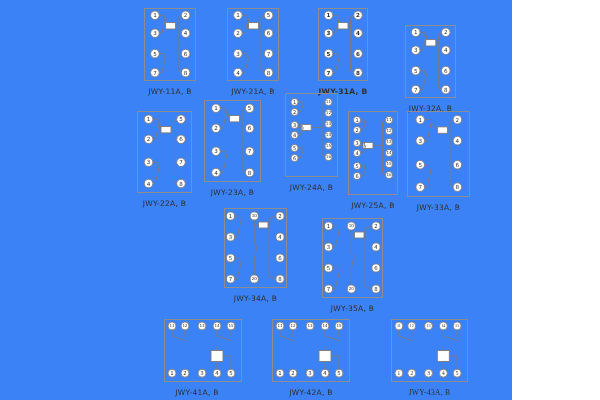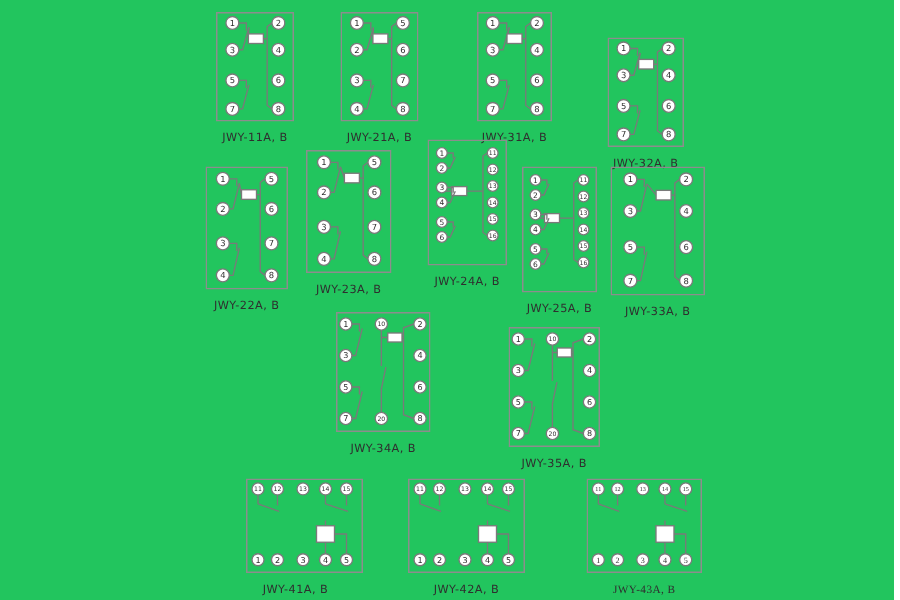--- a/index.html
+++ b/index.html
@@ -1,16 +1,16 @@
 <!DOCTYPE html>
 <html><head>
 <meta charset="utf-8">
 <style>
   html,body{margin:0;padding:0;background:#ffffff;}
-  .sheet{position:relative;width:596px;height:400px;background:#22c55e;
+  .sheet{position:relative;width:512px;height:400px;background:#3b82f6;
          font-family:"DejaVu Sans",sans-serif;overflow:hidden;}
   .card{position:absolute;margin:0;padding:0;}
   .card svg{display:block;}
   .card figcaption{position:absolute;top:100%;left:50%;transform:translateX(-50%);
          margin-top:6px;white-space:nowrap;font-size:7.5px;letter-spacing:.3px;
          color:#2f2f2f;}
 </style>
 </head>
 <body>
 
@@ -68,21 +68,21 @@
         <text x="10.92" y="47.641" text-anchor="middle" font-size="5.6" fill="#2f2f2f">3</text>
         <circle cx="41.6" cy="45.625" r="4.3" fill="#ffffff" stroke="#7a7a7a" stroke-width="0.9"></circle>
         <text x="41.6" y="47.641" text-anchor="middle" font-size="5.6" fill="#2f2f2f">7</text>
         <circle cx="10.92" cy="64.605" r="4.3" fill="#ffffff" stroke="#7a7a7a" stroke-width="0.9"></circle>
         <text x="10.92" y="66.62100000000001" text-anchor="middle" font-size="5.6" fill="#2f2f2f">4</text>
         <circle cx="41.6" cy="64.605" r="4.3" fill="#ffffff" stroke="#7a7a7a" stroke-width="0.9"></circle>
         <text x="41.6" y="66.62100000000001" text-anchor="middle" font-size="5.6" fill="#2f2f2f">8</text>
       </svg>
       <figcaption>JWY-21A, B</figcaption>
     </figure>
-    <figure class="card" style="left: 318px; top: 8px;">
+    <figure class="card" style="left: 318px; top: 8px; font-weight: bold;">
       <svg width="50" height="73" viewBox="0 0 50 73" style="font-family: inherit;">
         <rect x="0.5" y="0.5" width="49" height="72" fill="none" stroke="#8d8d8d" stroke-width="1"></rect>
         <path d="M35.7 7.300000000000001 L32.5 9.8 V62.105000000000004 L35.7 64.605" fill="none" stroke="#7a7a7a" stroke-width="0.9"></path>
         <path d="M14.8 7.300000000000001 h5 v5" fill="none" stroke="#7a7a7a" stroke-width="0.9"></path>
         <path d="M14.8 25.185 h2.5 L21.5 10.3" fill="none" stroke="#7a7a7a" stroke-width="0.9"></path>
         <path d="M21.5 10.3 L20 17.8" fill="none" stroke="#7a7a7a" stroke-width="0.9"></path>
         <path d="M30 17.8 H32.5" fill="none" stroke="#7a7a7a" stroke-width="0.9"></path>
         <rect x="20" y="14.600000000000001" width="10" height="6.4" fill="#ffffff" stroke="#7a7a7a" stroke-width="0.9"></rect>
         <path d="M14.8 45.625 h5 v5" fill="none" stroke="#7a7a7a" stroke-width="0.9"></path>
         <path d="M14.8 64.605 h2.5 L21.5 48.625" fill="none" stroke="#7a7a7a" stroke-width="0.9"></path>
@@ -335,21 +335,21 @@
         <text x="6.5" y="72.944" text-anchor="middle" font-size="5.4" fill="#2f2f2f">7</text>
         <circle cx="56" cy="71" r="4.1" fill="#ffffff" stroke="#7a7a7a" stroke-width="0.9"></circle>
         <text x="56" y="72.944" text-anchor="middle" font-size="5.4" fill="#2f2f2f">8</text>
         <circle cx="30.24" cy="8" r="4.1" fill="#ffffff" stroke="#7a7a7a" stroke-width="0.9"></circle>
         <text x="30.24" y="9.475999999999999" text-anchor="middle" font-size="4.1" fill="#2f2f2f">10</text>
         <circle cx="30.24" cy="71" r="4.1" fill="#ffffff" stroke="#7a7a7a" stroke-width="0.9"></circle>
         <text x="30.24" y="72.476" text-anchor="middle" font-size="4.1" fill="#2f2f2f">20</text>
       </svg>
       <figcaption>JWY-34A, B</figcaption>
     </figure>
-    <figure class="card" style="left: 339px; top: 218px;">
+    <figure class="card" style="left: 322px; top: 218px;">
       <svg width="61" height="80" viewBox="0 0 61 80" style="font-family: inherit;">
         <rect x="0.5" y="0.5" width="60" height="79" fill="none" stroke="#8d8d8d" stroke-width="1"></rect>
         <path d="M49.9 8 L43 10.5 V68.5 L49.9 71" fill="none" stroke="#7a7a7a" stroke-width="0.9"></path>
         <path d="M29.279999999999998 12.1 V36" fill="none" stroke="#7a7a7a" stroke-width="0.9"></path>
         <path d="M29.279999999999998 51.2 L32.28 36.800000000000004" fill="none" stroke="#7a7a7a" stroke-width="0.9"></path>
         <path d="M29.279999999999998 66.9 V51.2" fill="none" stroke="#7a7a7a" stroke-width="0.9"></path>
         <path d="M29.279999999999998 17 H32.5" fill="none" stroke="#7a7a7a" stroke-width="0.9"></path>
         <rect x="32.5" y="14" width="9.5" height="6" fill="#ffffff" stroke="#7a7a7a" stroke-width="0.9"></rect>
         <path d="M42 17 H43" fill="none" stroke="#7a7a7a" stroke-width="0.9"></path>
         <path d="M10.6 8 h5 v5" fill="none" stroke="#7a7a7a" stroke-width="0.9"></path>

